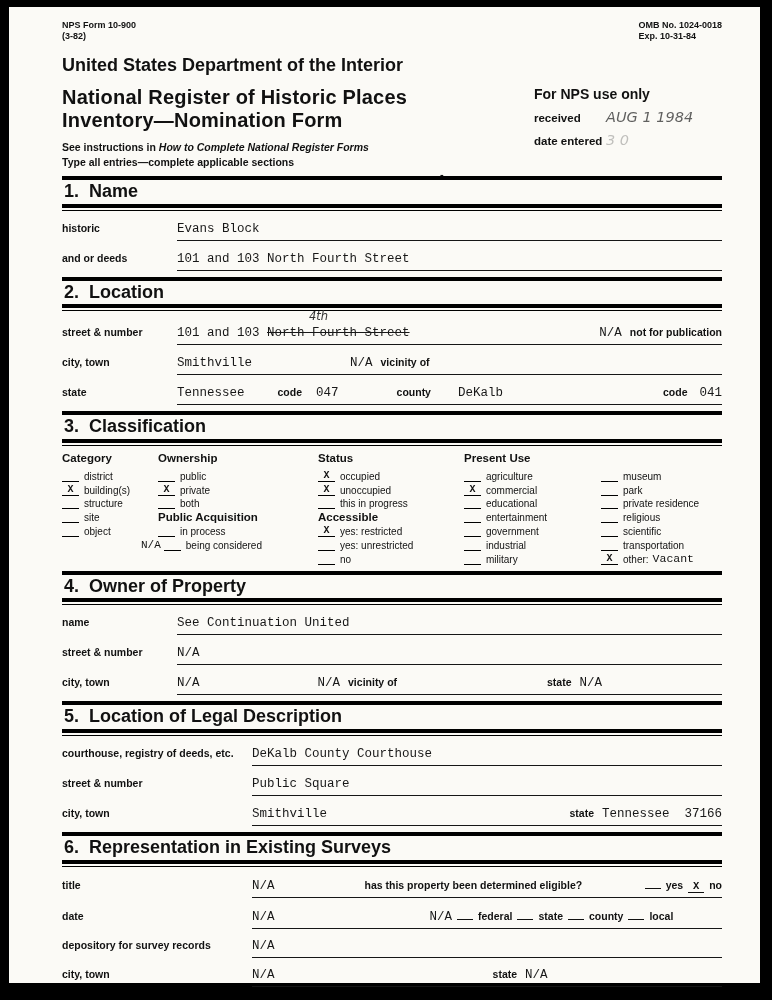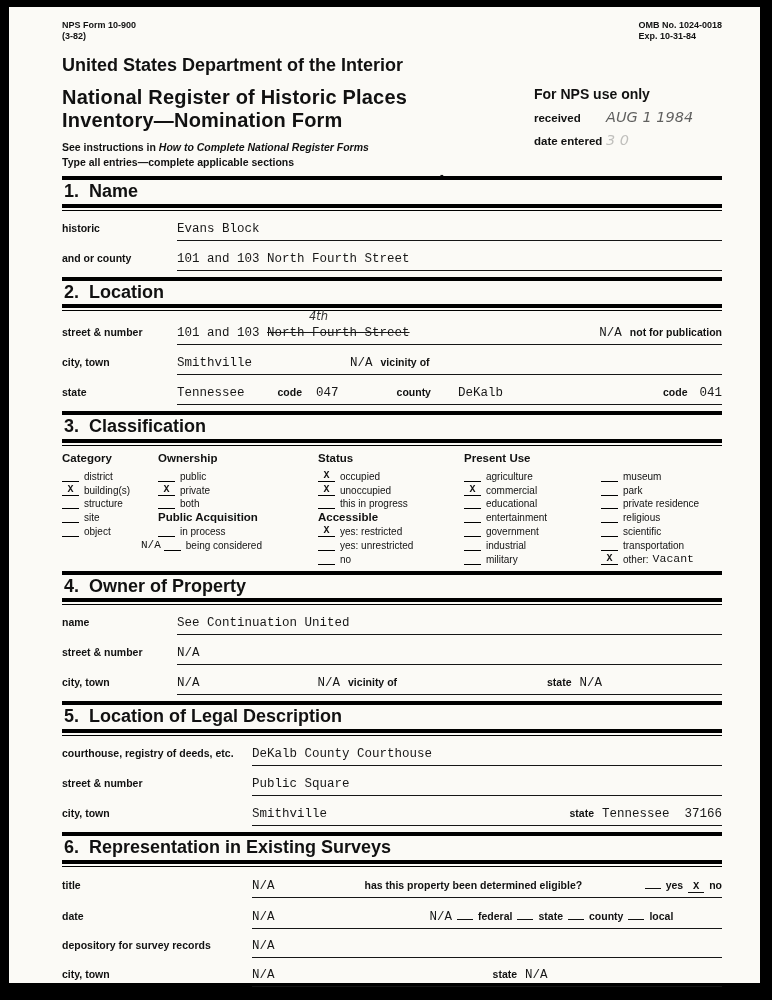--- a/index.html
+++ b/index.html
@@ -112,21 +112,21 @@
     <div class="sec-sub"></div>
     <span class="artifact">-</span>
 
     <div class="frow">
       <span class="lbl w115">historic</span>
       <span class="fline">
         <span class="val">Evans Block</span>
       </span>
     </div>
     <div class="frow">
-      <span class="lbl w115">and or county</span>
+      <span class="lbl w115">and or deeds</span>
       <span class="fline">
         <span class="val">101 and 103 North Fourth Street</span>
       </span>
     </div>
   </div>
 
   <div class="sec">
     <div class="sec-head">2.  Location</div>
     <div class="sec-sub"></div>
 

